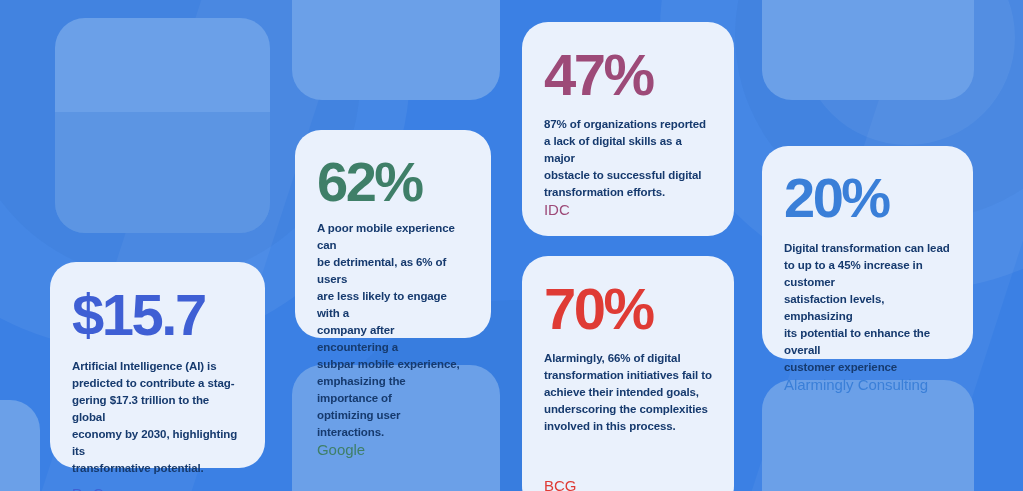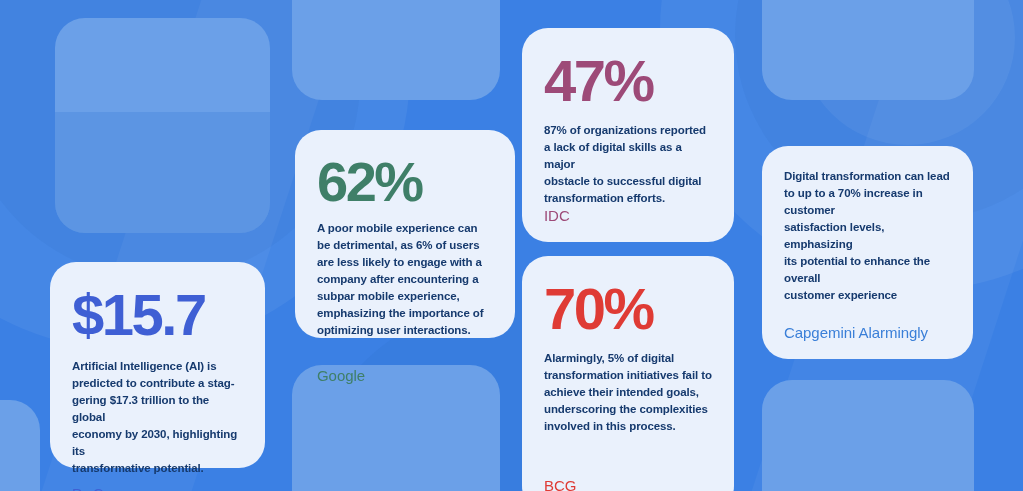--- a/index.html
+++ b/index.html
@@ -75,40 +75,40 @@
   }
   .card .source {
     font-size: 15px;
     font-weight: 400;
     letter-spacing: -0.05px;
     margin-top: auto;
   }
 
   
   #card-pwc        { left: 50px;  top: 262px; width: 215px; height: 206px; }
-  #card-google     { left: 295px; top: 130px; width: 220px; height: 208px; }
-  #card-idc        { left: 522px; top: 28px;  width: 212px; height: 214px; }
+  #card-google     { left: 295px; top: 130px; width: 196px; height: 208px; }
+  #card-idc        { left: 522px; top: 22px;  width: 212px; height: 214px; }
   #card-bcg        { left: 522px; top: 256px; width: 212px; height: 256px; }
   #card-capgemini  { left: 762px; top: 146px; width: 211px; height: 213px; }
 
   #card-pwc .stat        { font-size: 58px; color: #3f5fd4; }
   #card-google .stat     { font-size: 56px; color: #3f7f68; }
   #card-idc .stat        { font-size: 58px; color: #9d4a78; }
   #card-bcg .stat        { font-size: 58px; color: #df3b35; }
   #card-capgemini .stat  { font-size: 56px; color: #3a7fd8; }
 
   #card-pwc .source       { color: #3f5fd4; }
   #card-google .source    { color: #3f7f68; }
   #card-idc .source       { color: #9d4a78; }
   #card-bcg .source       { color: #df3b35; }
   #card-capgemini .source { color: #3a7fd8; }
 
   #card-pwc .desc        { margin-bottom: 8px; }
   #card-google .stat     { margin-bottom: 10px; }
-  #card-google .source   { margin-top: 28px; }
+  #card-google .source   { margin-top: 0; }
   #card-idc .stat        { margin-bottom: 12px; }
   #card-bcg .stat        { margin-bottom: 12px; }
 </style>
 </head>
 <body>
 
 <div id="canvas">
 
   <div class="bg-layer">
     <div class="bg-ring" style="left:-150px; top:-210px; width:560px; height:560px;"></div>
@@ -161,30 +161,31 @@
     <div class="stat">47%</div>
     <p class="desc">87% of organizations reported
 a lack of digital skills as a major
 obstacle to successful digital
 transformation efforts.</p>
     <div class="source">IDC</div>
   </div>
 
   <div class="card" id="card-bcg">
     <div class="stat">70%</div>
-    <p class="desc">Alarmingly, 5% of digital
+    <p class="desc">Alarmingly, 66% of digital
 transformation initiatives fail to
 achieve their intended goals,
 underscoring the complexities
 involved in this process.</p>
     <div class="source">BCG</div>
   </div>
 
   <div class="card" id="card-capgemini">
+    <div class="stat">20%</div>
     <p class="desc">Digital transformation can lead
-to up to a 70% increase in customer
+to up to a 45% increase in customer
 satisfaction levels, emphasizing
 its potential to enhance the overall
 customer experience</p>
-    <div class="source">Capgemini Alarmingly</div>
+    <div class="source">Alarmingly Consulting</div>
   </div>
 
 </div>
 
 </body></html>

